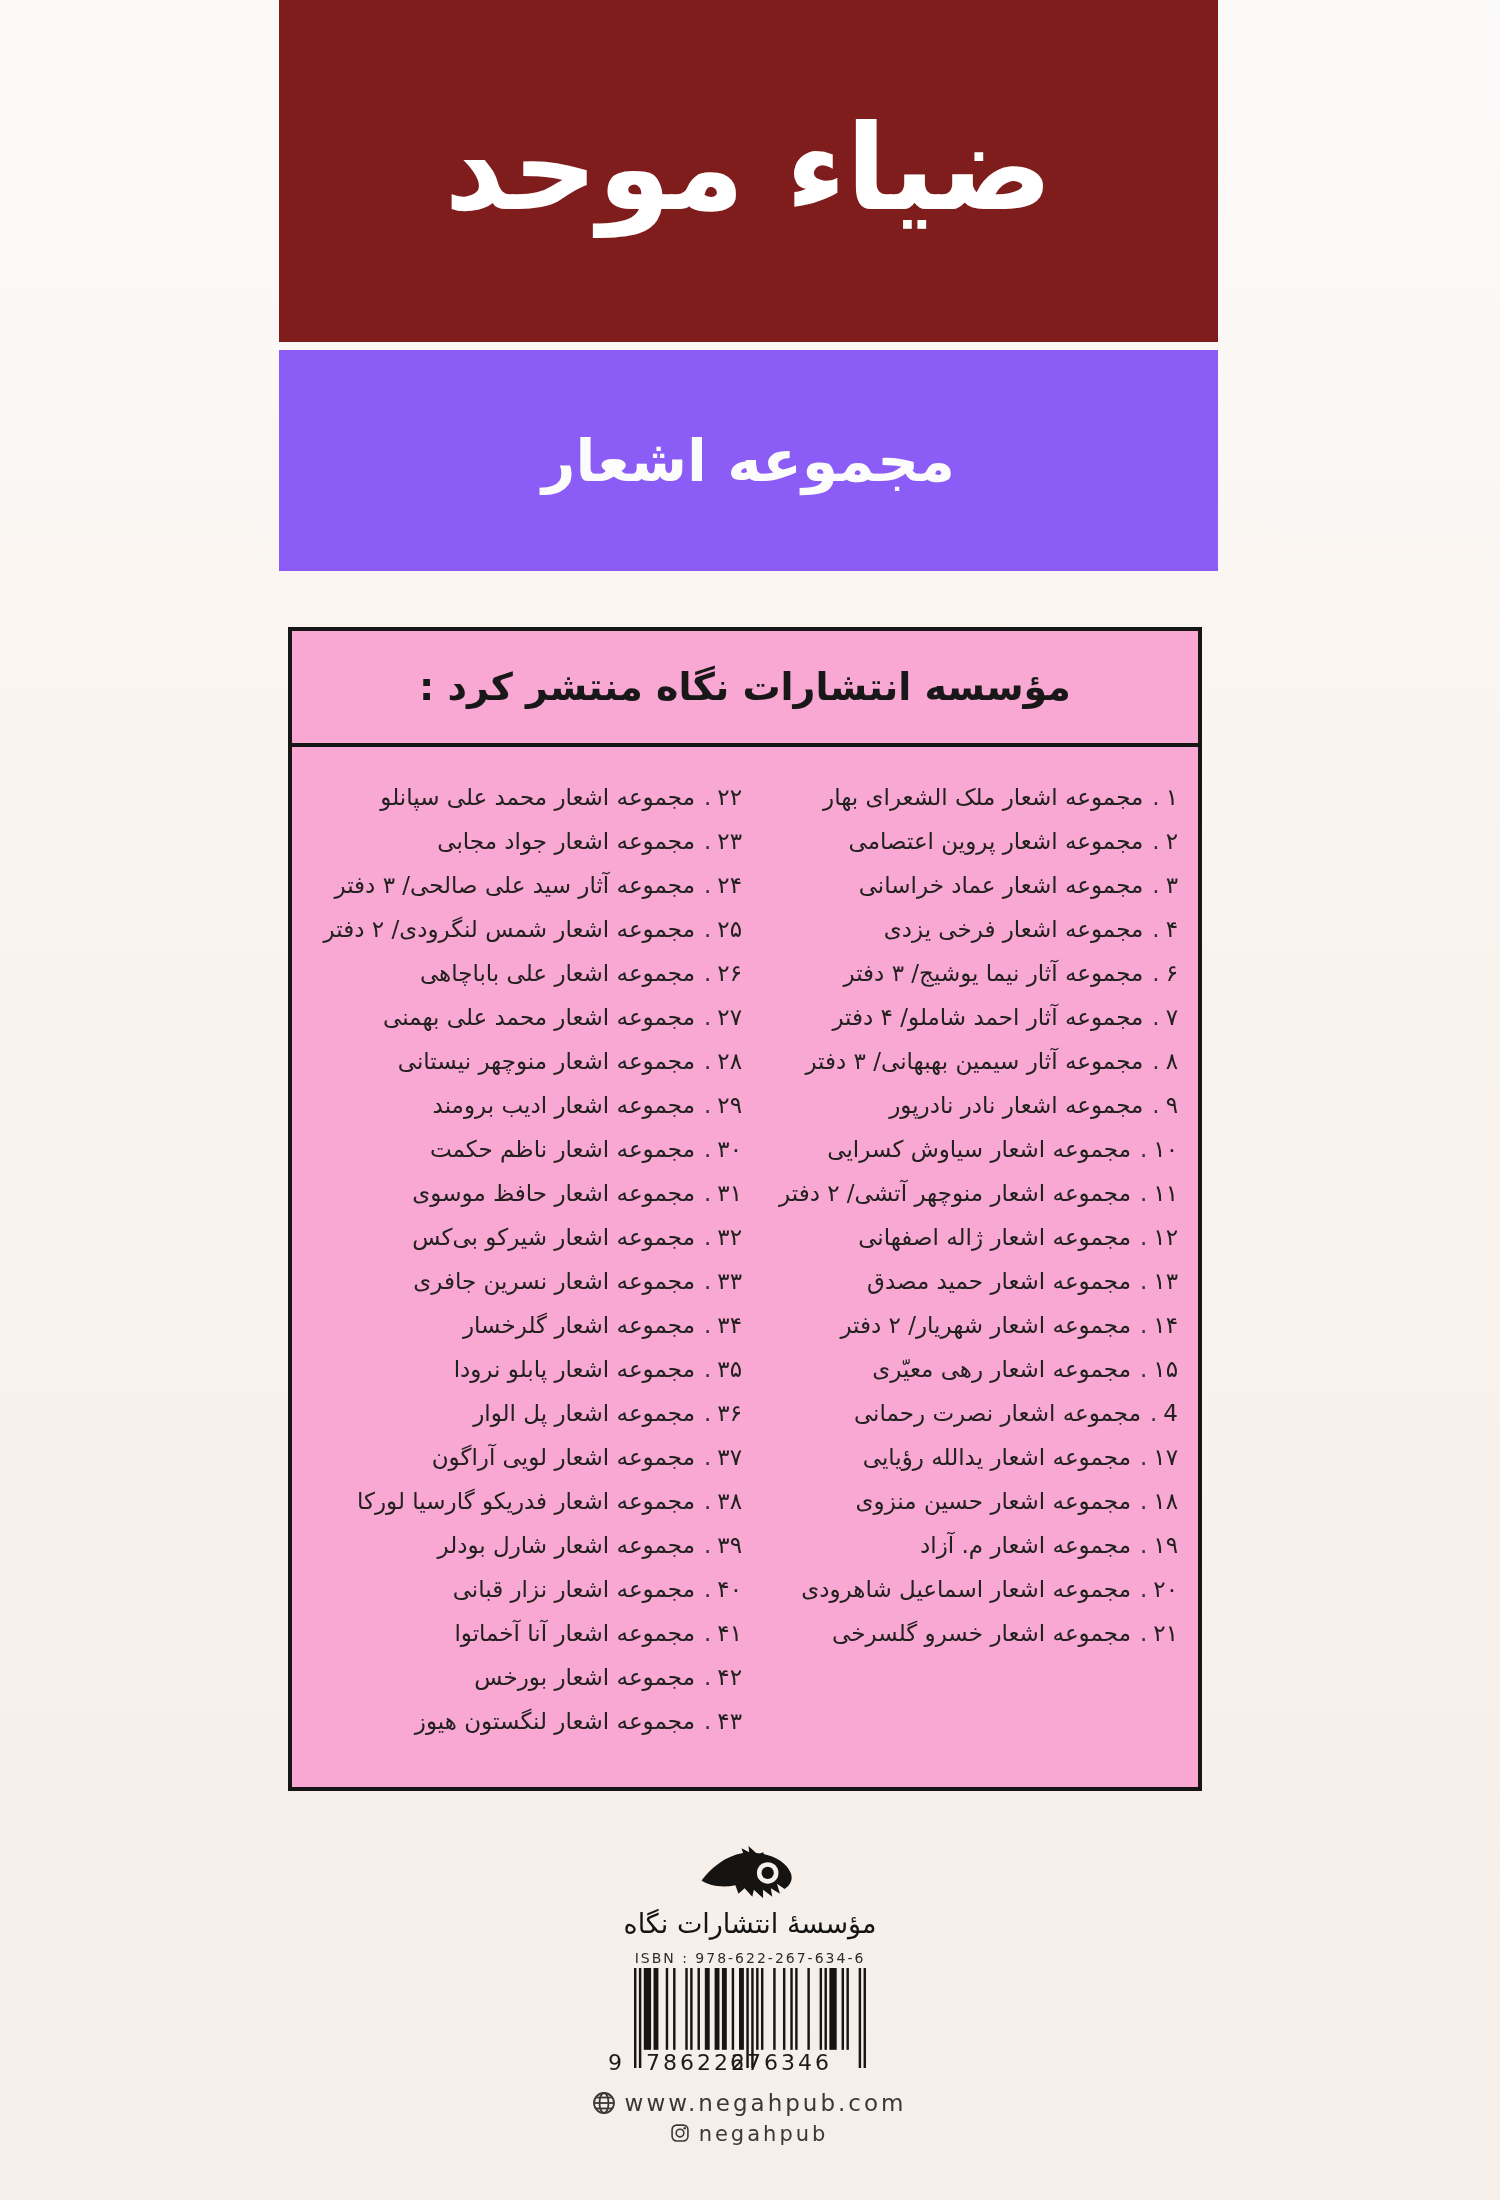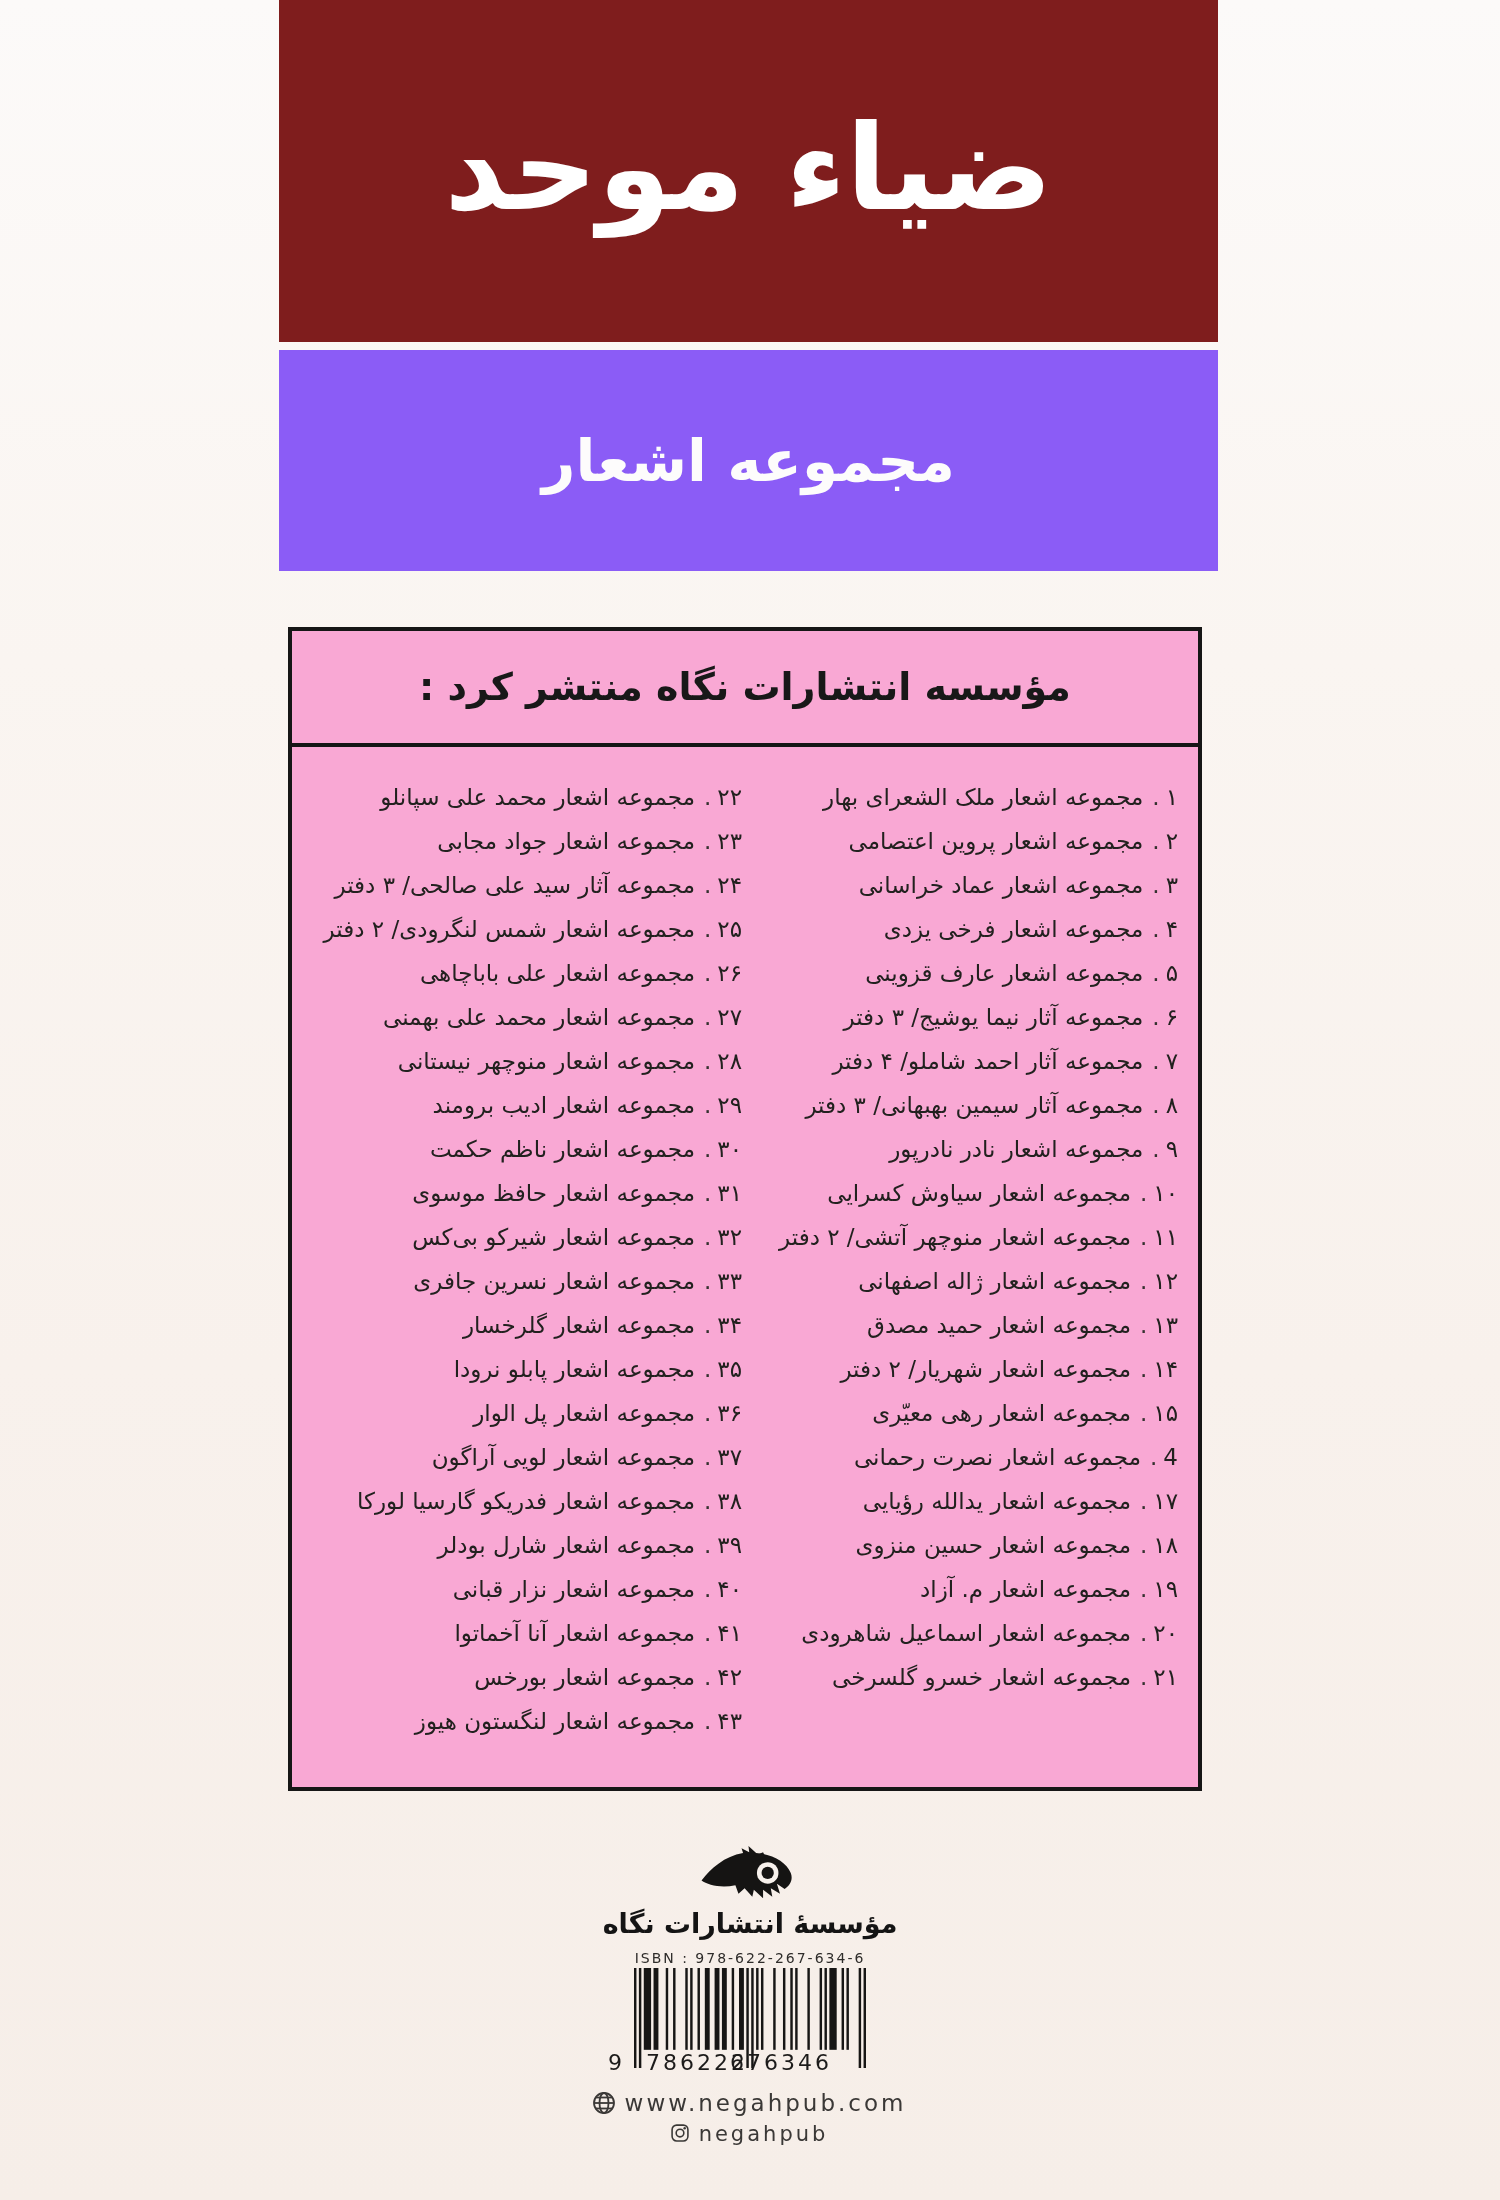--- a/index.html
+++ b/index.html
@@ -26,21 +26,21 @@
   .columns{display:flex;direction:rtl;padding:28px 20px 0 14px;}
   .col{width:50%;}
   .item{direction:rtl;text-align:right;font-size:23px;color:#22211f;height:44px;line-height:44px;
     white-space:nowrap;padding-left:4px;}
   .item .num{display:inline-block;}
   .item .dot{display:inline-block;margin:0 6px 0 9px;color:#33312e;}
 
   
   .logo{position:absolute;left:700px;top:1844px;width:100px;height:64px;}
   .publisher{position:absolute;left:0;top:1908px;width:100%;text-align:center;
-    font-size:27px;font-weight:bold;color:#141414;direction:rtl;}
+    font-size:27px;font-weight:normal;color:#141414;direction:rtl;}
   .isbn{position:absolute;left:0;top:1950px;width:100%;text-align:center;
     font-size:14px;letter-spacing:2px;color:#2e2c2a;font-weight:normal;}
   .barcode{position:absolute;left:634px;top:1968px;width:232px;height:100px;}
   .bc-digit{position:absolute;top:2050px;font-size:22px;letter-spacing:3px;color:#1c1b1a;}
   #bc-d-left{left:608px;}
   #bc-d-g1{left:646px;width:100px;text-align:center;}
   #bc-d-g2{left:730px;width:100px;text-align:right;}
   .weblines{position:absolute;left:0;width:100%;text-align:center;color:#3a3836;}
   .website-row{top:2090px;font-size:23px;letter-spacing:3px;}
   .instagram-row{top:2122px;font-size:21px;letter-spacing:3px;}
@@ -60,21 +60,20 @@
   </div>
 
   <div class="pub-box">
     <div class="box-heading">مؤسسه انتشارات نگاه منتشر کرد :</div>
     <div class="columns">
       <div class="col" id="col-right">
           <div class="item"><span class="num">۱</span><span class="dot">.</span><span class="title">مجموعه اشعار ملک الشعرای بهار</span></div>
           <div class="item"><span class="num">۲</span><span class="dot">.</span><span class="title">مجموعه اشعار پروین اعتصامی</span></div>
           <div class="item"><span class="num">۳</span><span class="dot">.</span><span class="title">مجموعه اشعار عماد خراسانی</span></div>
           <div class="item"><span class="num">۴</span><span class="dot">.</span><span class="title">مجموعه اشعار فرخی یزدی</span></div>
-          <div class="item"><span class="num">۵</span><span class="dot">.</span><span class="title">مجموعه اشعار عارف قزوینی</span></div>
           <div class="item"><span class="num">۶</span><span class="dot">.</span><span class="title">مجموعه آثار نیما یوشیج/ ۳ دفتر</span></div>
           <div class="item"><span class="num">۷</span><span class="dot">.</span><span class="title">مجموعه آثار احمد شاملو/ ۴ دفتر</span></div>
           <div class="item"><span class="num">۸</span><span class="dot">.</span><span class="title">مجموعه آثار سیمین بهبهانی/ ۳ دفتر</span></div>
           <div class="item"><span class="num">۹</span><span class="dot">.</span><span class="title">مجموعه اشعار نادر نادرپور</span></div>
           <div class="item"><span class="num">۱۰</span><span class="dot">.</span><span class="title">مجموعه اشعار سیاوش کسرایی</span></div>
           <div class="item"><span class="num">۱۱</span><span class="dot">.</span><span class="title">مجموعه اشعار منوچهر آتشی/ ۲ دفتر</span></div>
           <div class="item"><span class="num">۱۲</span><span class="dot">.</span><span class="title">مجموعه اشعار ژاله اصفهانی</span></div>
           <div class="item"><span class="num">۱۳</span><span class="dot">.</span><span class="title">مجموعه اشعار حمید مصدق</span></div>
           <div class="item"><span class="num">۱۴</span><span class="dot">.</span><span class="title">مجموعه اشعار شهریار/ ۲ دفتر</span></div>
           <div class="item"><span class="num">۱۵</span><span class="dot">.</span><span class="title">مجموعه اشعار رهی معیّری</span></div>

